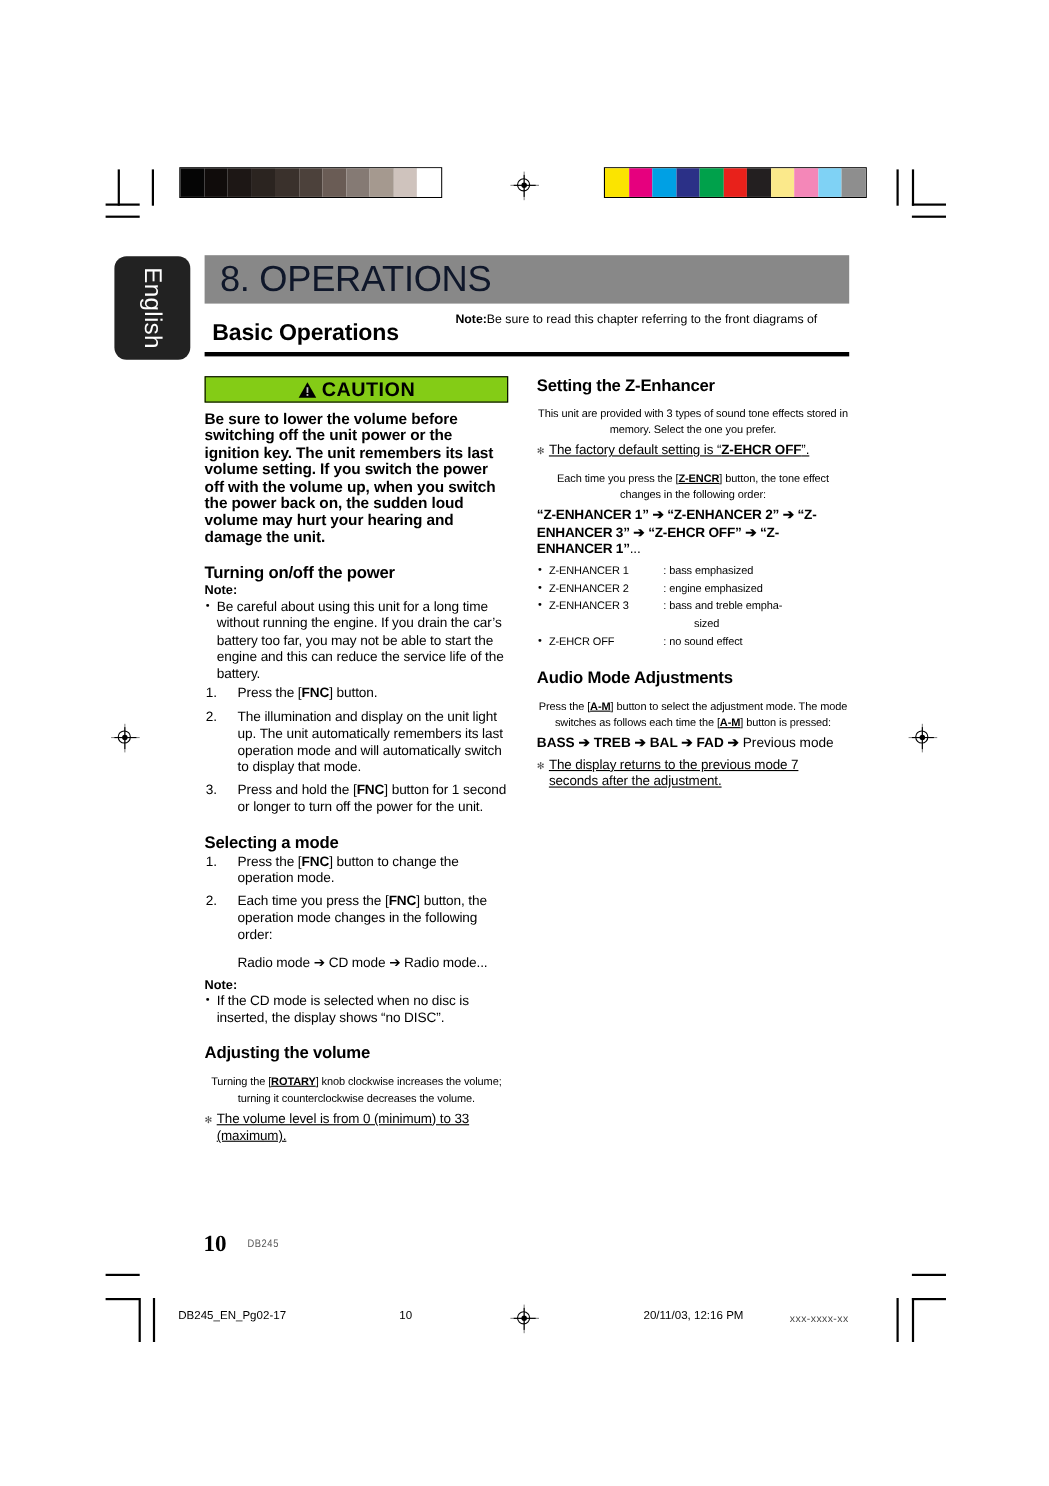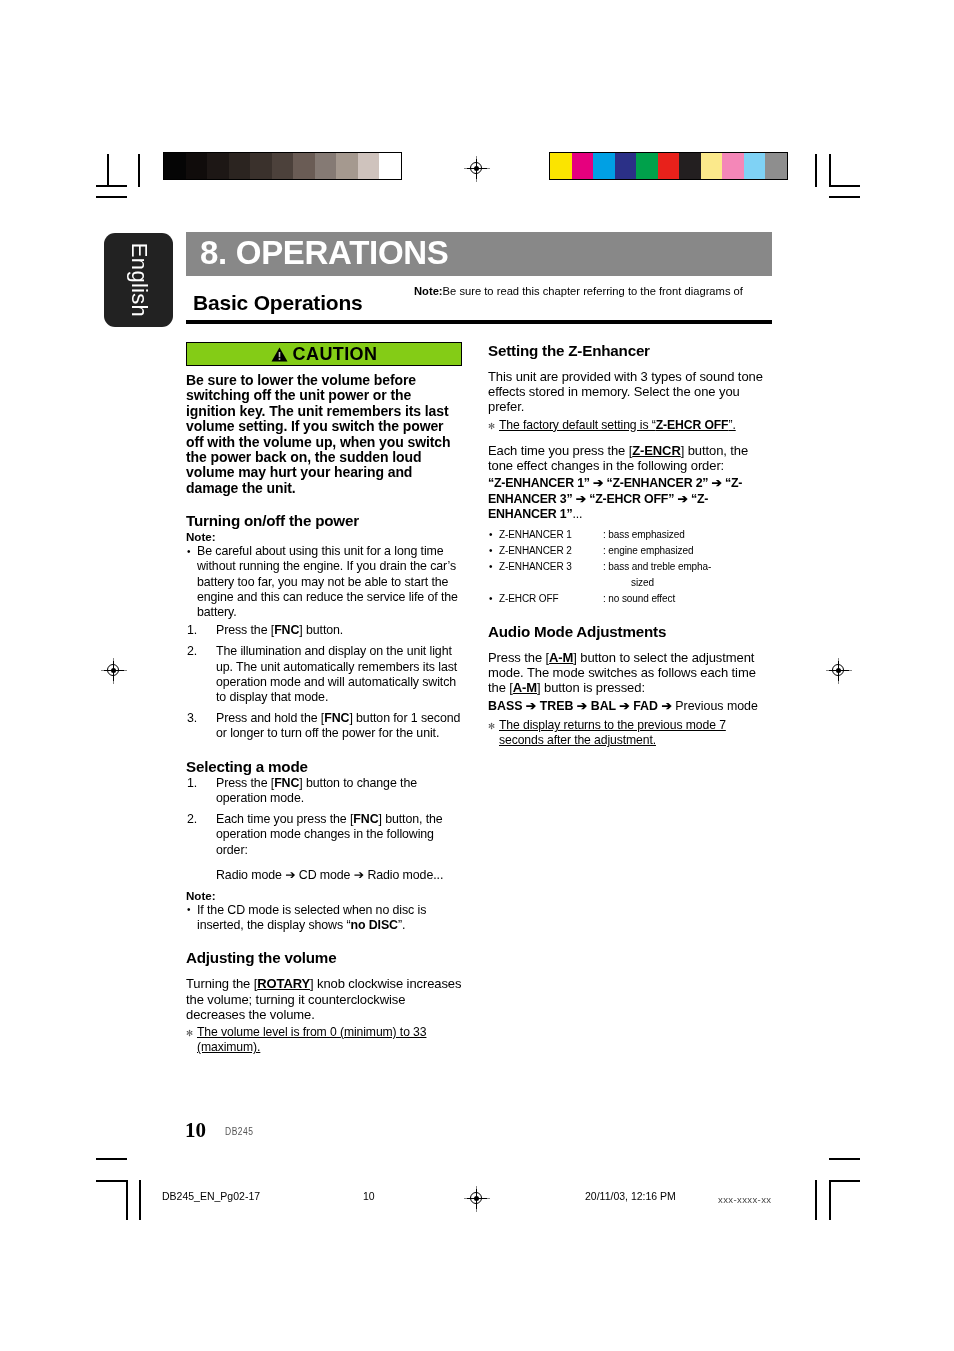--- a/index.html
+++ b/index.html
@@ -72,23 +72,23 @@
   #chapter-bar {
     position: absolute;
     left: 186px; top: 232px;
     width: 586px; height: 44px;
     background: #888888;
   }
   #chapter-bar .title {
     position: absolute;
     left: 14px; top: 50%;
     transform: translateY(-52%);
-    color: #ffffff;
+    color: #0f172a;
     font-size: 33px;
-    font-weight: bold;
+    font-weight: normal;
     letter-spacing: -0.3px;
     white-space: nowrap;
   }
 
   
   #section-title {
     position: absolute;
     left: 193px; top: 291px;
     font-size: 21px;
     font-weight: bold;
@@ -167,24 +167,25 @@
   }
   h3.sub.spaced { margin-top: 16px; }
 
   .note-label {
     font-size: 11.6px;
     font-weight: bold;
     margin: 0 0 1px 0;
   }
 
   p.body {
-    font-size: 13px;
+    font-size: 10px;
     line-height: 15.2px;
     margin: 10px 0 3px 0;
     letter-spacing: -0.1px;
+    text-align: center;
   }
   p.body b { font-weight: bold; text-decoration: underline; }
 
   
   ul.dot {
     list-style: none;
     margin: 0 0 3px 0;
     padding: 0;
   }
   ul.dot > li {
@@ -194,21 +195,21 @@
     line-height: 15.2px;
     margin-bottom: 2px;
     letter-spacing: -0.1px;
   }
   ul.dot > li::before {
     content: "\2022";
     position: absolute;
     left: 1px; top: -0.5px;
     font-size: 10px;
   }
-  ul.dot > li b { font-weight: bold; text-align: center; }
+  ul.dot > li b { font-weight: normal; text-align: center; }
 
   
   ul.ast {
     list-style: none;
     margin: 0 0 3px 0;
     padding: 0;
     text-decoration: underline;
   }
   ul.ast > li {
     position: relative;

